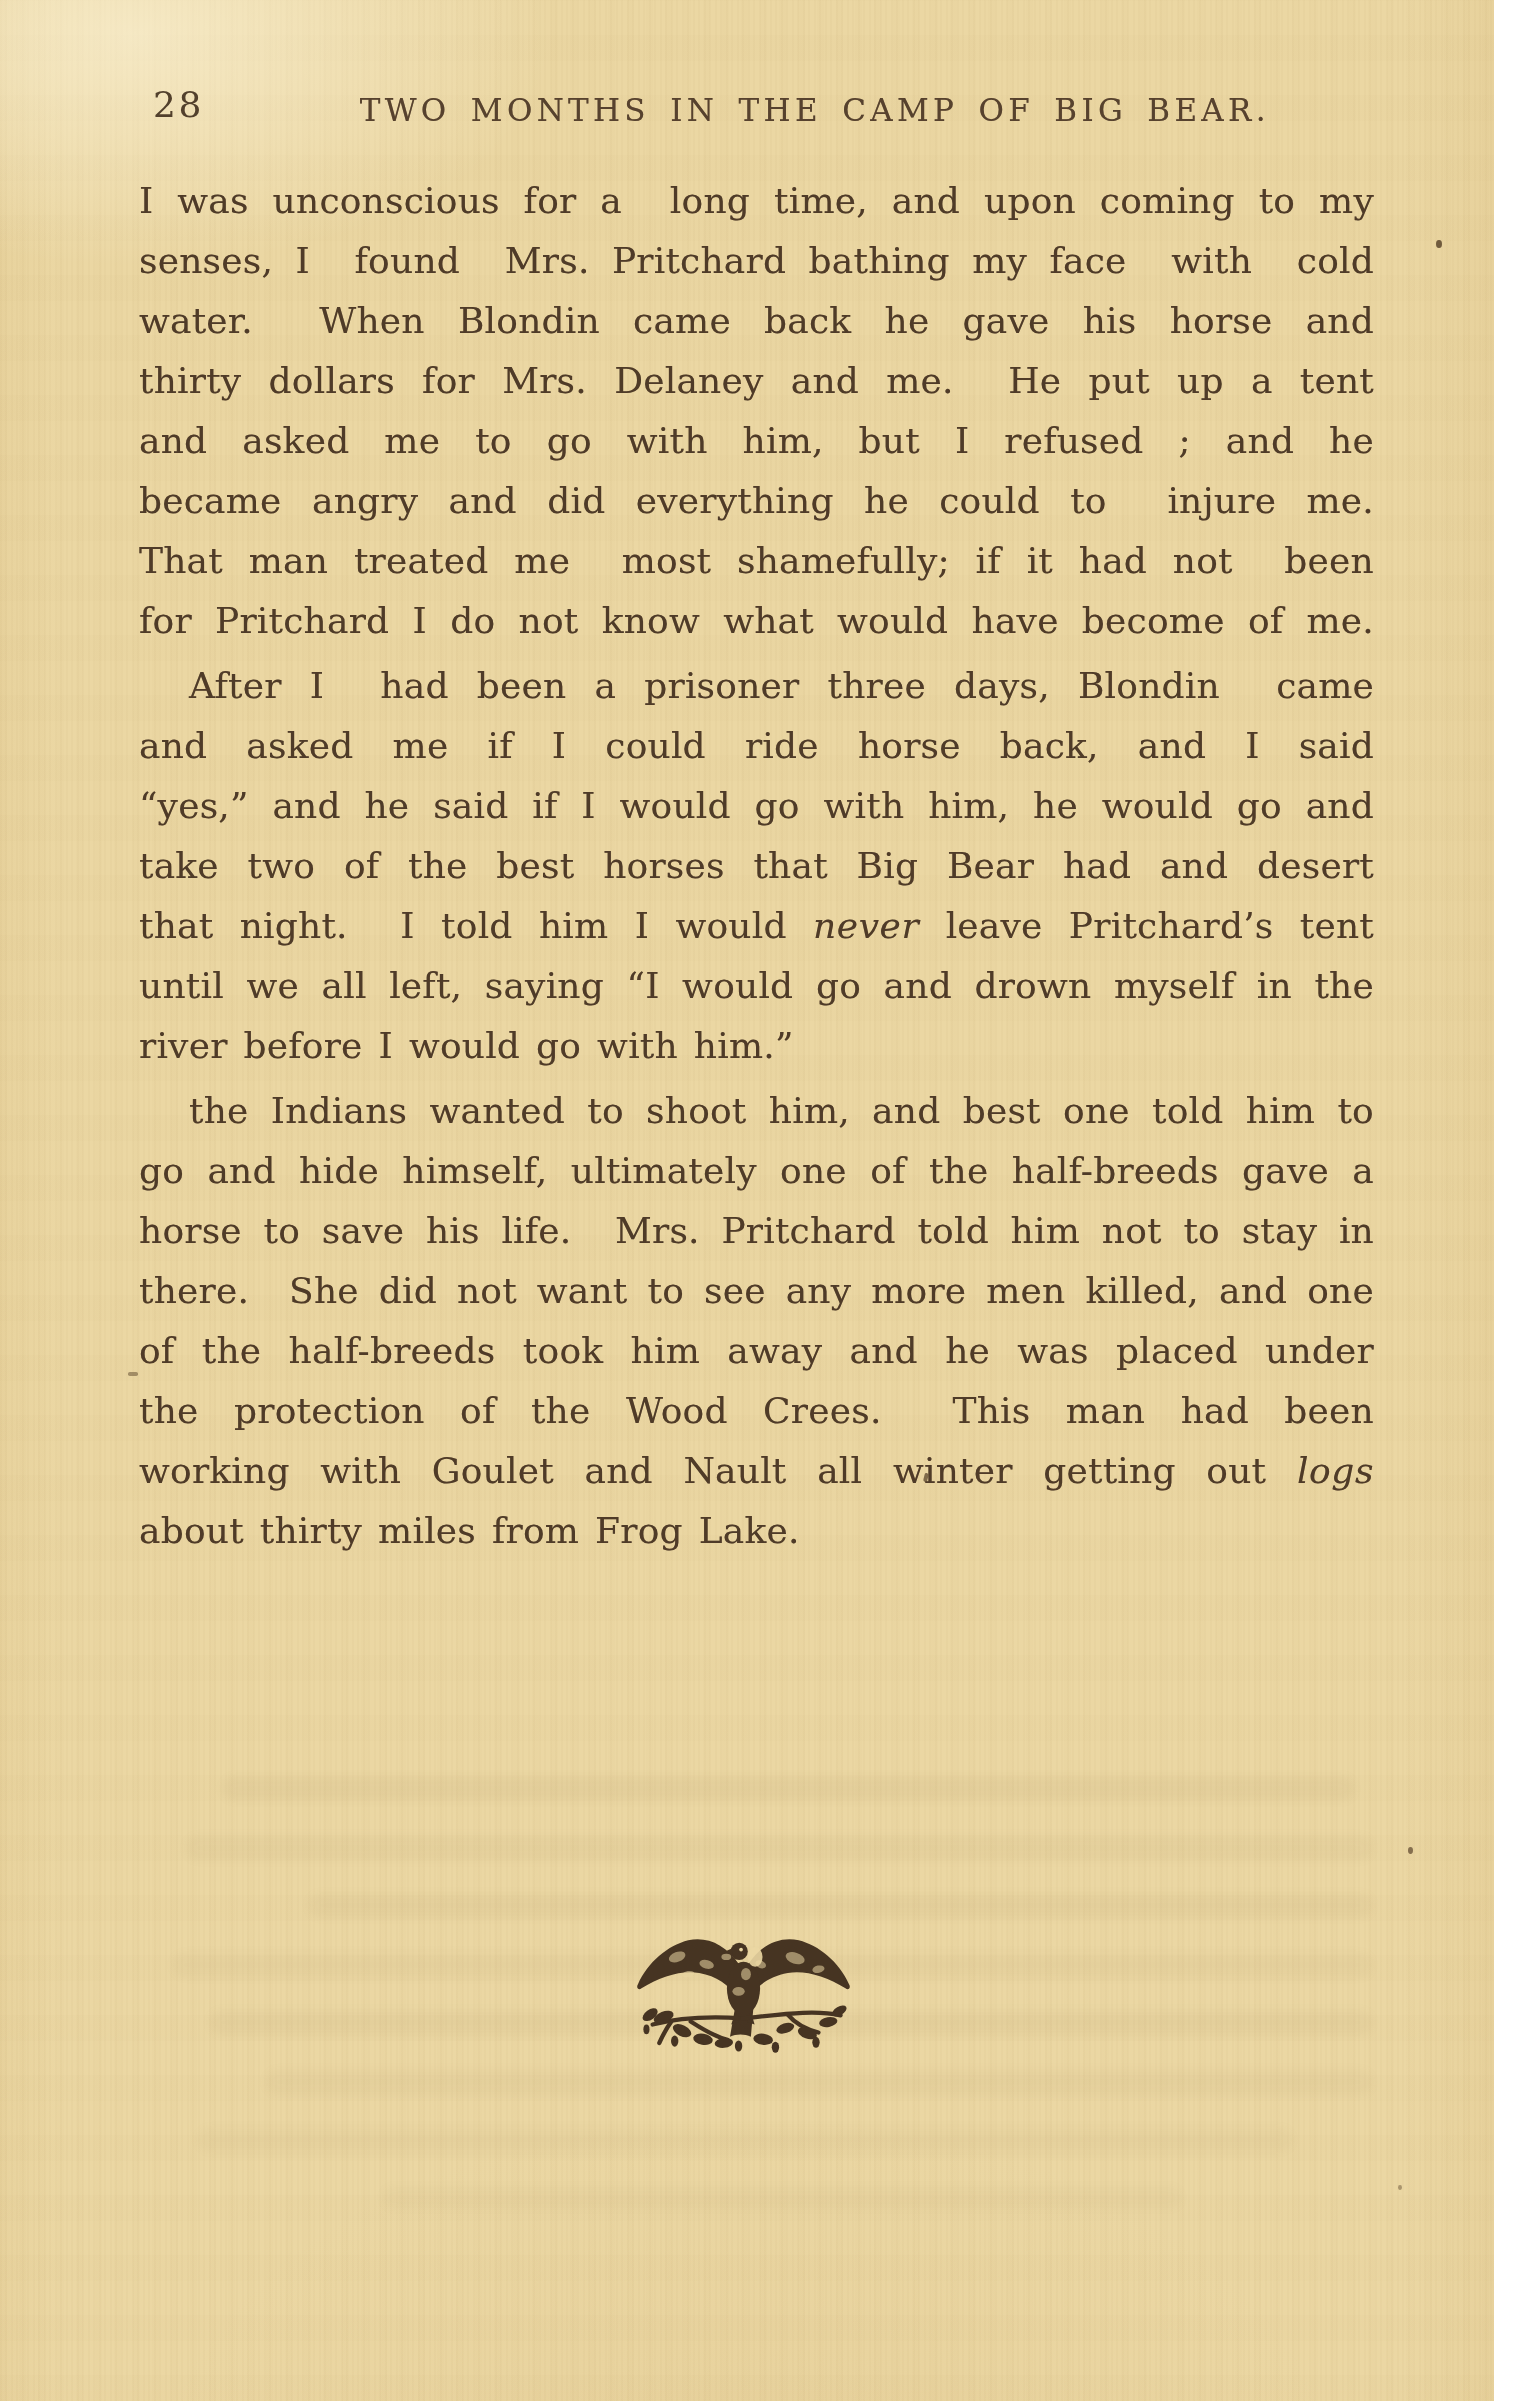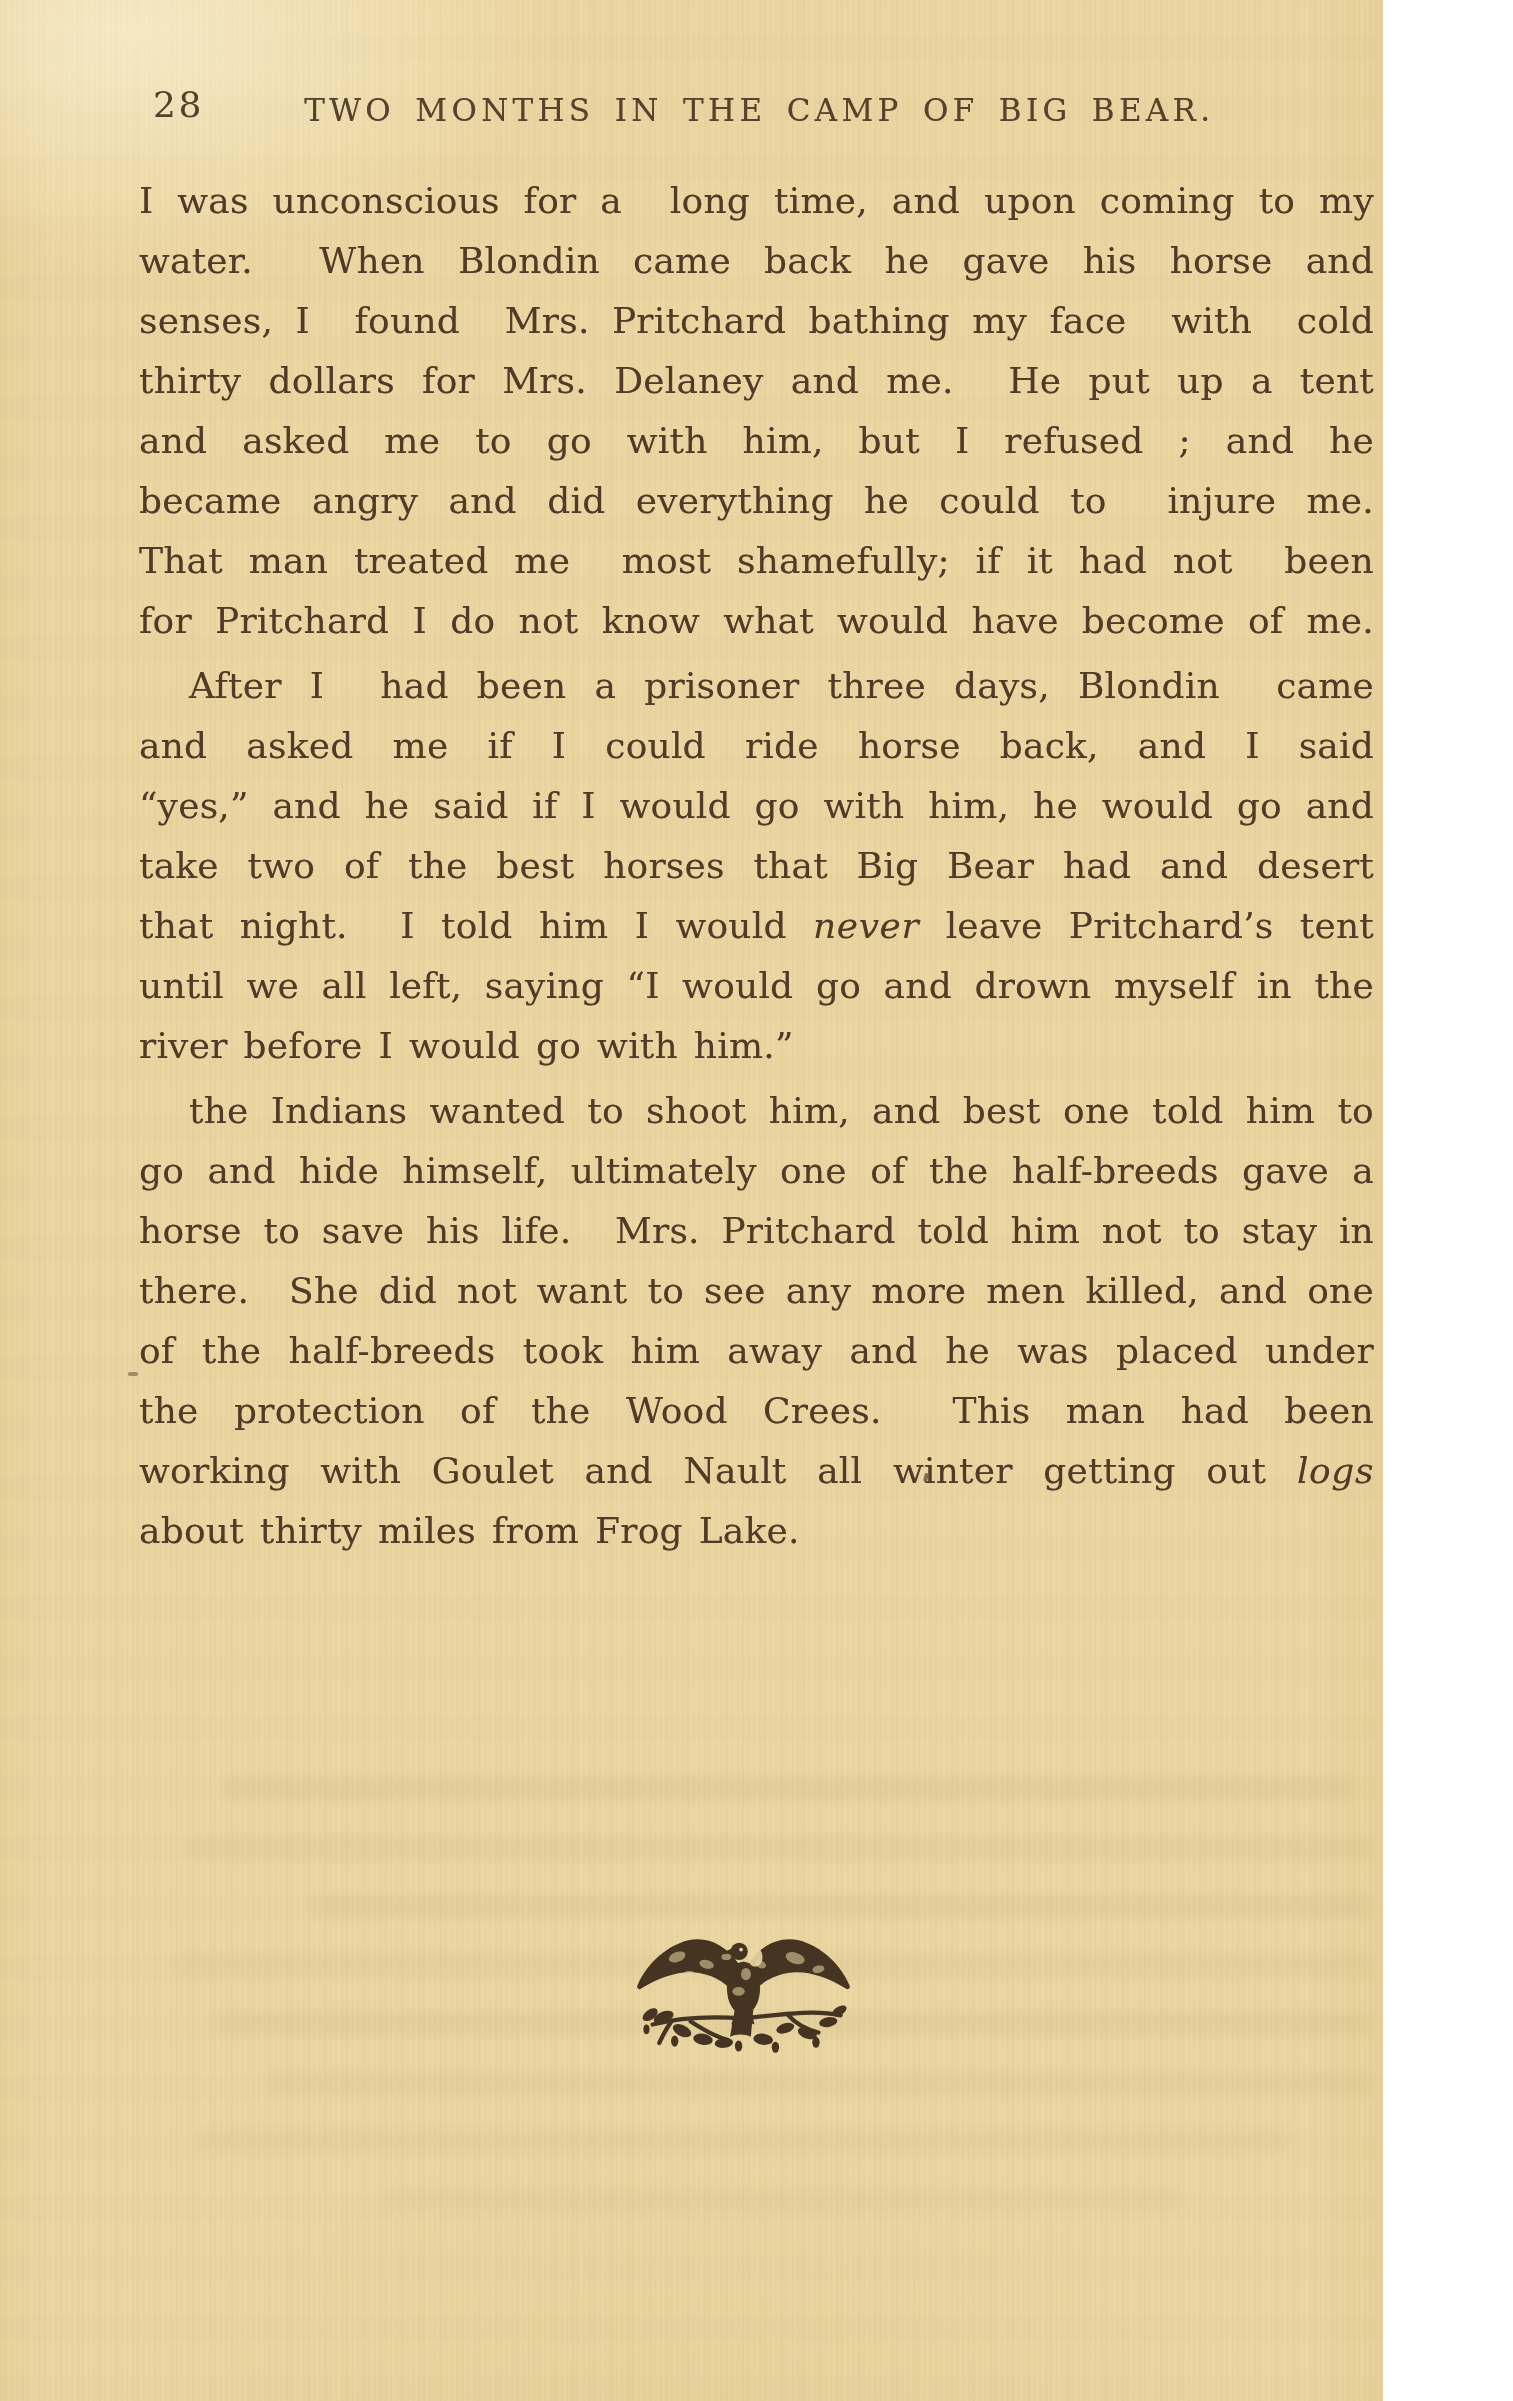--- a/index.html
+++ b/index.html
@@ -7,21 +7,21 @@
     padding: 0;
   }
   body {
     width: 1514px;
     height: 2401px;
     font-family: "DejaVu Serif", "Liberation Serif", serif;
   }
 
   .page {
     position: relative;
-    width: 1383px;
+    width: 1494px;
     height: 2401px;
     overflow: hidden;
     background-color: #ebd7a3;
     background-image:
       radial-gradient(ellipse 677px 369px at 135px 37px, rgba(253,245,219,0.60), rgba(253,245,219,0) 62%),
       radial-gradient(ellipse 862px 554px at 50% 104%, rgba(196,160,92,0.10), rgba(196,160,92,0) 70%),
       linear-gradient(90deg, rgba(197,160,90,0.08) 0, rgba(197,160,90,0) 4%, rgba(197,160,90,0) 94%, rgba(197,160,90,0.10) 100%),
       repeating-linear-gradient(90deg, rgba(150,116,60,0.035) 0px, rgba(150,116,60,0.035) 1.8px, rgba(150,116,60,0) 1.8px, rgba(150,116,60,0) 5.5px),
       repeating-linear-gradient(90deg, rgba(170,135,75,0.025) 0px, rgba(170,135,75,0.025) 6.8px, rgba(170,135,75,0) 6.8px, rgba(170,135,75,0) 19px),
       repeating-linear-gradient(0deg, rgba(160,126,66,0.020) 0px, rgba(160,126,66,0.020) 26px, rgba(160,126,66,0) 26px, rgba(160,126,66,0) 60px);
@@ -109,22 +109,22 @@
 
   <header class="running-head">
     <span class="page-num">28</span>
     <span class="head-title">TWO MONTHS IN THE CAMP OF BIG BEAR.</span>
   </header>
 
   <main class="text-block">
 
     <section class="para">
       <div class="line">I was unconscious for a&nbsp; long time, and upon coming to my</div>
+      <div class="line">senses, I&nbsp; found&nbsp; Mrs. Pritchard bathing my face&nbsp; with&nbsp; cold</div>
       <div class="line">water.&nbsp; When Blondin came back he gave his horse and</div>
-      <div class="line">senses, I&nbsp; found&nbsp; Mrs. Pritchard bathing my face&nbsp; with&nbsp; cold</div>
       <div class="line">thirty dollars for Mrs. Delaney and me.&nbsp; He put up a tent</div>
       <div class="line">and asked me to go with him, but I refused ; and he</div>
       <div class="line">became angry and did everything he could to&nbsp; injure me.</div>
       <div class="line">That man treated me&nbsp; most shamefully; if it had not&nbsp; been</div>
       <div class="line">for Pritchard I do not know what would have become of me.</div>
     </section>
 
     <section class="para indent">
       <div class="line">After I&nbsp; had been a prisoner three days, Blondin&nbsp; came</div>
       <div class="line">and asked me if I could ride horse back, and I said</div>

